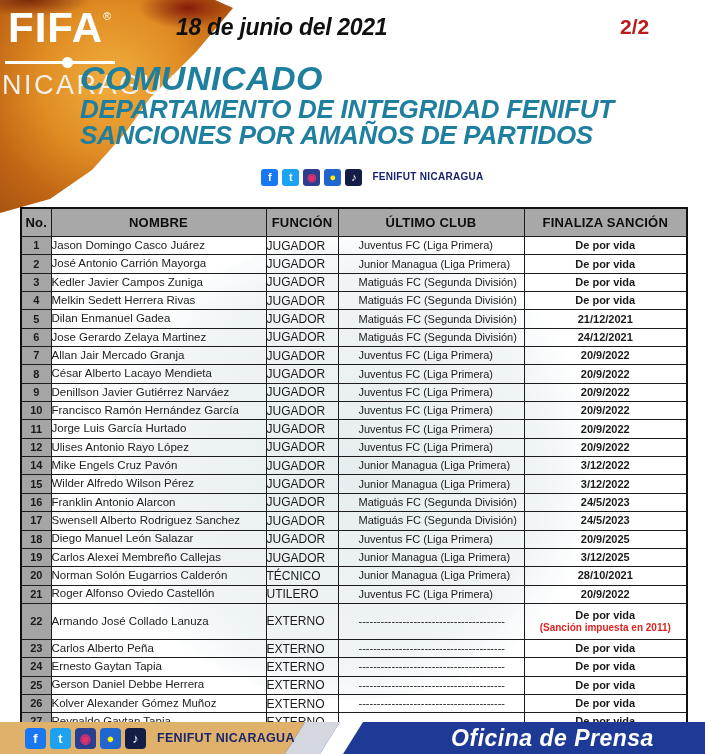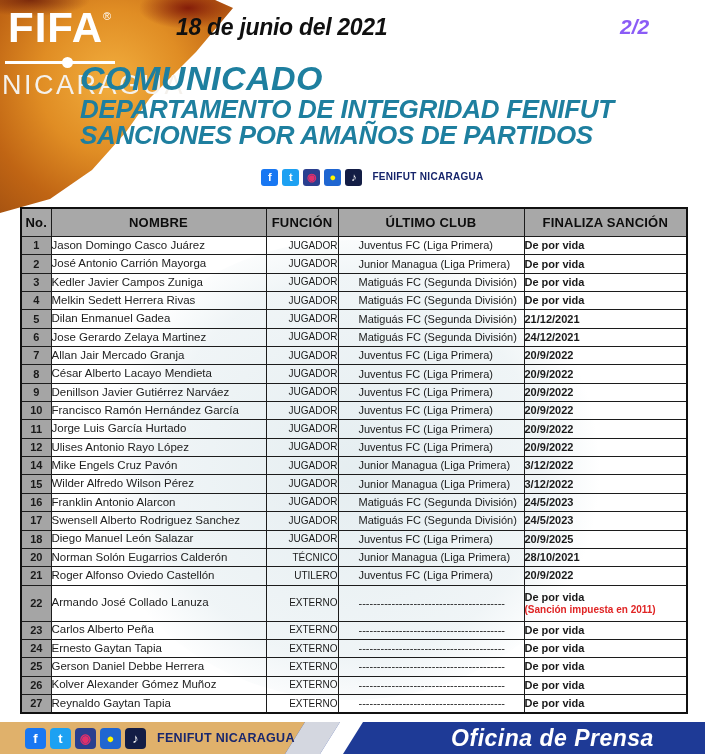--- a/index.html
+++ b/index.html
@@ -21,21 +21,21 @@
   .fifa-brand{position:absolute; left:8px; top:4px; color:#ffffff;}
   .fifa-word{font-size:42px; font-weight:bold; letter-spacing:1px;}
   .reg{font-size:11px; vertical-align:top; position:relative; top:6px;}
   .fifa-rule{position:absolute; left:-3px; top:57px; width:110px; height:3px; background:#ffffff;}
   .rule-dot{position:absolute; left:57px; top:-4px; width:11px; height:11px; border-radius:50%; background:#ffffff; display:block;}
   .integrity{position:absolute; left:-6px; top:66px; font-size:27px; font-weight:400;
     color:#f4f1ec; letter-spacing:2.5px; white-space:nowrap;}
 
   
   .doc-date{position:absolute; left:176px; top:14px; font-size:23px; font-weight:bold; font-style:italic; color:#101010; letter-spacing:-0.3px;}
-  .page-num{position:absolute; left:620px; top:15px; font-size:21px; font-weight:bold; font-style:italic; color:#8b5cf6;}
+  .page-num{position:absolute; left:620px; top:15px; font-size:21px; font-weight:bold; color:#b91c1c;}
   .title-block{position:absolute; left:80px; right:8px; top:60px; text-align:left; color:#1e7f9f;}
   .title-main{font-size:34px; font-weight:bold; font-style:italic; letter-spacing:0.5px; line-height:36px;}
   .title-sub{font-size:26px; font-weight:bold; font-style:italic; letter-spacing:-0.3px; line-height:26px;}
 
   
   .social-row{position:absolute; display:flex; align-items:center;}
   .header-social{left:40px; right:0; top:167px; justify-content:center;}
   .sicon{display:inline-flex; align-items:center; justify-content:center; border-radius:3px; margin-right:4px;}
   .header-social .sicon{width:17px; height:17px; font-size:11px;}
   .header-social .social-label{font-size:10px; font-weight:bold; color:#16246b; margin-left:6px; letter-spacing:0.3px;}
@@ -52,23 +52,23 @@
     font-family:"Liberation Sans", sans-serif;
   }
   .sanctions th, .sanctions td{border:1px solid #1c1c1c; overflow:hidden; white-space:nowrap; padding:0;}
   .sanctions{border:2px solid #111;}
   .sanctions th{background:#a8a8a8; color:#0d0d0d; font-size:13px; font-weight:bold; height:27px; letter-spacing:0.2px;}
   .sanctions td{height:17.35px; font-size:11px; color:#1a1a1a; line-height:1;}
   .sanctions tr.tall td{height:35px;}
   .col-no{width:30px;} .col-nombre{width:215px;} .col-funcion{width:72px;} .col-club{width:186px;} .col-sancion{width:163px;}
   td.c-no{background:#a5a5a5; font-weight:bold; text-align:center; font-size:11px;}
   td.c-nombre{text-align:left; font-size:11.5px; color:#222;}
-  td.c-funcion{text-align:right; font-size:10px;}
+  td.c-funcion{text-align:left; font-size:12px;}
   td.c-club{text-align:left; padding-left:20px; font-size:11px;}
-  td.c-sancion{font-weight:bold; font-size:11px;}
+  td.c-sancion{text-align:center; font-weight:bold; font-size:11px;}
   .sancion-note{font-size:10px; color:#e02424; font-weight:bold; margin-top:2px;}
 
   
   .footer{position:absolute; left:0; top:722px; width:705px; height:32px; background:#1e3a96; overflow:hidden;}
   .footer-tan{position:absolute; left:-30px; top:0; width:335px; height:32px; background:#e0b16b;
     transform:skewX(-32deg); transform-origin:top left;}
   .footer-stripe{position:absolute; top:0; height:32px; transform:skewX(-32deg); transform-origin:top left;}
   .stripe-gray{left:305px; width:35px; background:#d4d7e0;}
   .stripe-white{left:340px; width:23px; background:#ffffff;}
   .footer-social{position:absolute; left:25px; top:0; height:32px; display:flex; align-items:center;}
@@ -280,20 +280,29 @@
             <div>24/5/2023</div>
           </td>
         </tr>
         <tr>
           <td class="c-no">18</td>
           <td class="c-nombre">Diego Manuel León Salazar</td>
           <td class="c-funcion">JUGADOR</td>
           <td class="c-club">Juventus FC (Liga Primera)</td>
           <td class="c-sancion">
             <div>20/9/2025</div>
+          </td>
+        </tr>
+        <tr>
+          <td class="c-no">19</td>
+          <td class="c-nombre">Carlos Alexei Membreño Callejas</td>
+          <td class="c-funcion">JUGADOR</td>
+          <td class="c-club">Junior Managua (Liga Primera)</td>
+          <td class="c-sancion">
+            <div>3/12/2025</div>
           </td>
         </tr>
         <tr>
           <td class="c-no">20</td>
           <td class="c-nombre">Norman Solón Eugarrios Calderón</td>
           <td class="c-funcion">TÉCNICO</td>
           <td class="c-club">Junior Managua (Liga Primera)</td>
           <td class="c-sancion">
             <div>28/10/2021</div>
           </td>

